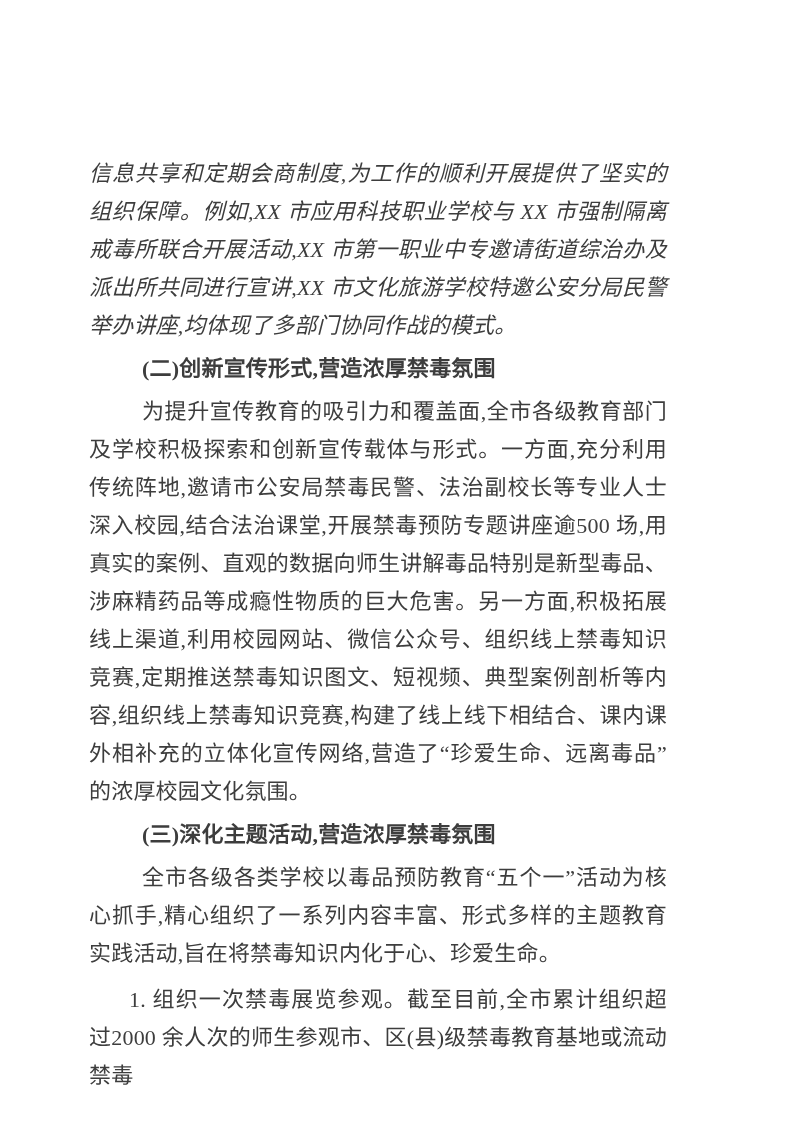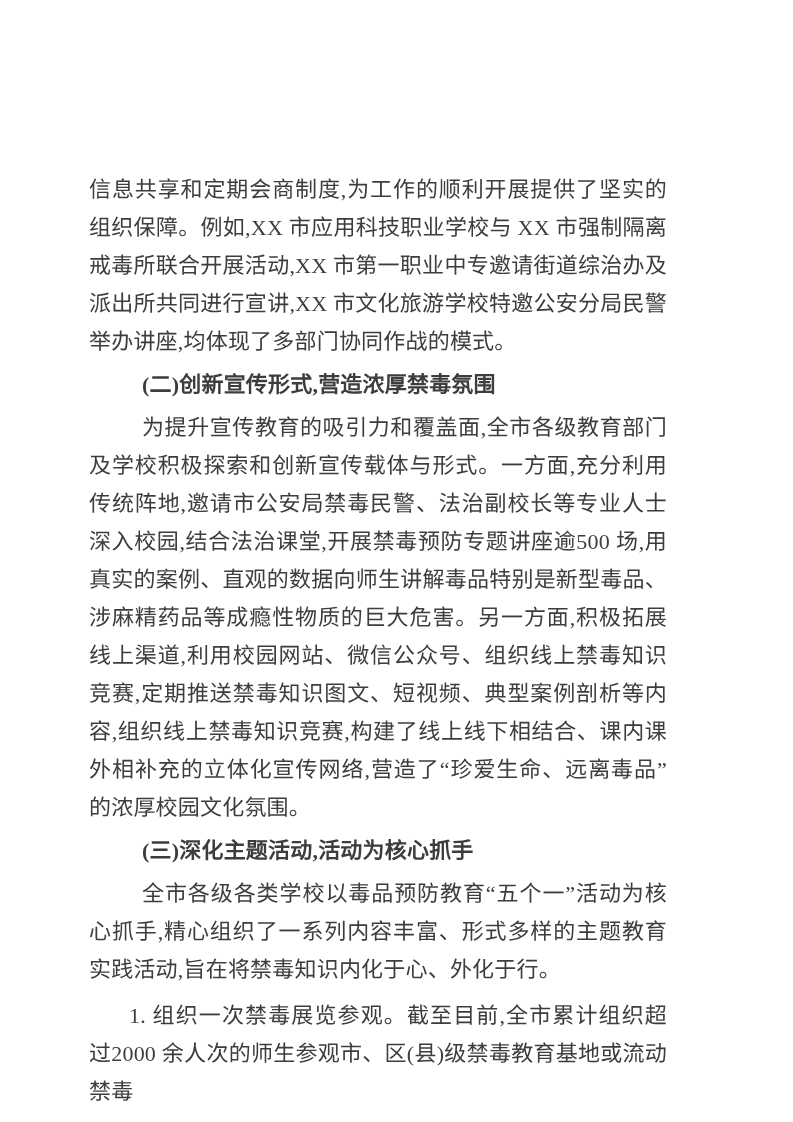--- a/index.html
+++ b/index.html
@@ -27,38 +27,39 @@
     text-align: justify;
     text-justify: inter-ideograph;
     font-weight: 400;
     letter-spacing: 0.2px;
   }
   .block {
     margin: 5px 0;
     padding: 0;
   }
   .block:first-child {
-    margin-top: 16px;
+    margin-top: 0;
+    font-style: italic;
   }
   .indent {
     text-indent: 53px;
   }
   .indent-num {
     text-indent: 40px;
     margin-top: 8px;
   }
   .heading {
     font-weight: 700; 
   }
 </style>
 </head>
 <body>
 
 <div class="page">
   <div class="doc-body">
     <p class="block">信息共享和定期会商制度,为工作的顺利开展提供了坚实的组织保障。例如,XX 市应用科技职业学校与 XX 市强制隔离戒毒所联合开展活动,XX 市第一职业中专邀请街道综治办及派出所共同进行宣讲,XX 市文化旅游学校特邀公安分局民警举办讲座,均体现了多部门协同作战的模式。</p>
     <p class="block indent heading">(二)创新宣传形式,营造浓厚禁毒氛围</p>
     <p class="block indent">为提升宣传教育的吸引力和覆盖面,全市各级教育部门及学校积极探索和创新宣传载体与形式。一方面,充分利用传统阵地,邀请市公安局禁毒民警、法治副校长等专业人士深入校园,结合法治课堂,开展禁毒预防专题讲座逾500 场,用真实的案例、直观的数据向师生讲解毒品特别是新型毒品、涉麻精药品等成瘾性物质的巨大危害。另一方面,积极拓展线上渠道,利用校园网站、微信公众号、组织线上禁毒知识竞赛,定期推送禁毒知识图文、短视频、典型案例剖析等内容,组织线上禁毒知识竞赛,构建了线上线下相结合、课内课外相补充的立体化宣传网络,营造了“珍爱生命、远离毒品”的浓厚校园文化氛围。</p>
-    <p class="block indent heading">(三)深化主题活动,活动为核心抓手</p>
-    <p class="block indent">全市各级各类学校以毒品预防教育“五个一”活动为核心抓手,精心组织了一系列内容丰富、形式多样的主题教育实践活动,旨在将禁毒知识内化于心、外化于行。</p>
+    <p class="block indent heading">(三)深化主题活动,营造浓厚禁毒氛围</p>
+    <p class="block indent">全市各级各类学校以毒品预防教育“五个一”活动为核心抓手,精心组织了一系列内容丰富、形式多样的主题教育实践活动,旨在将禁毒知识内化于心、珍爱生命。</p>
     <p class="block indent-num">1. 组织一次禁毒展览参观。截至目前,全市累计组织超过2000 余人次的师生参观市、区(县)级禁毒教育基地或流动禁毒</p>
   </div>
 </div>
 
 </body></html>

